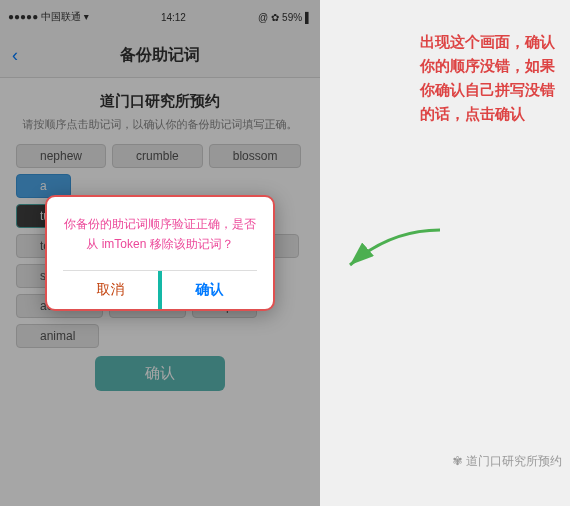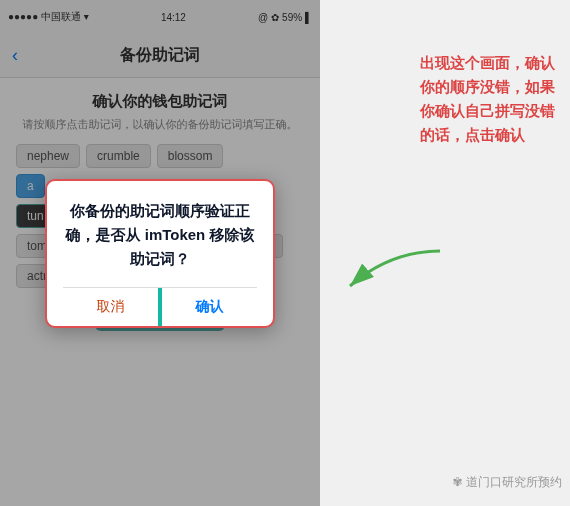--- a/index.html
+++ b/index.html
@@ -79,21 +79,21 @@
     }
 
     
     .word-row {
       display: flex;
       gap: 6px;
       margin-bottom: 6px;
       flex-wrap: wrap;
     }
     .word-chip {
-      padding: 4px 10px;
+      padding: 4px 23px;
       border-radius: 4px;
       font-size: 12px;
       background: #e8e8e8;
       color: #555;
       border: 1px solid #d0d0d0;
     }
     .word-chip.blue {
       background: #4da6e8;
       color: #fff;
       border-color: #3a95d9;
@@ -132,26 +132,25 @@
     }
     .dialog-box {
       background: #fff;
       border-radius: 10px;
       border: 2px solid #e05050;
       width: 230px;
       padding: 18px 16px 0;
       box-shadow: 0 4px 20px rgba(0,0,0,0.3);
     }
     .dialog-message {
-      font-size: 15px;
-      color: #0f172a;
+      font-size: 12px;
+      color: #ec4899;
       text-align: center;
       line-height: 1.6;
       margin-bottom: 16px;
-      font-weight: bold;
     }
     .dialog-actions {
       display: flex;
       border-top: 1px solid #ddd;
     }
     .dialog-btn {
       flex: 1;
       padding: 10px 0;
       font-size: 14px;
       border: none;
@@ -168,21 +167,20 @@
       font-weight: 600;
     }
 
     
     .annotation-area {
       width: 250px;
       height: 480px;
       position: relative;
       background: #f0f0f0;
       flex-shrink: 0;
-      margin-top: 21px;
     }
     .annotation-text {
       position: absolute;
       top: 30px;
       right: 10px;
       background: transparent;
       color: #d44;
       font-size: 15px;
       font-weight: 600;
       line-height: 1.6;
@@ -218,21 +216,21 @@
     <span>14:12</span>
     <span class="status-right">@ ✿ 59% ▌</span>
   </div>
 
   <div class="nav-bar">
     <span class="nav-back">‹</span>
     <span class="nav-title">备份助记词</span>
   </div>
 
   <div class="main-content">
-    <div class="page-title">确认你的钱包助记词</div>
+    <div class="page-title">道门口研究所预约</div>
     <div class="page-subtitle">请按顺序点击助记词，以确认你的备份助记词填写正确。</div>
 
     <div class="word-row">
       <span class="word-chip">nephew</span>
       <span class="word-chip">crumble</span>
       <span class="word-chip">blossom</span>
     </div>
 
     <div class="word-row">
       <span class="word-chip blue">a</span>

